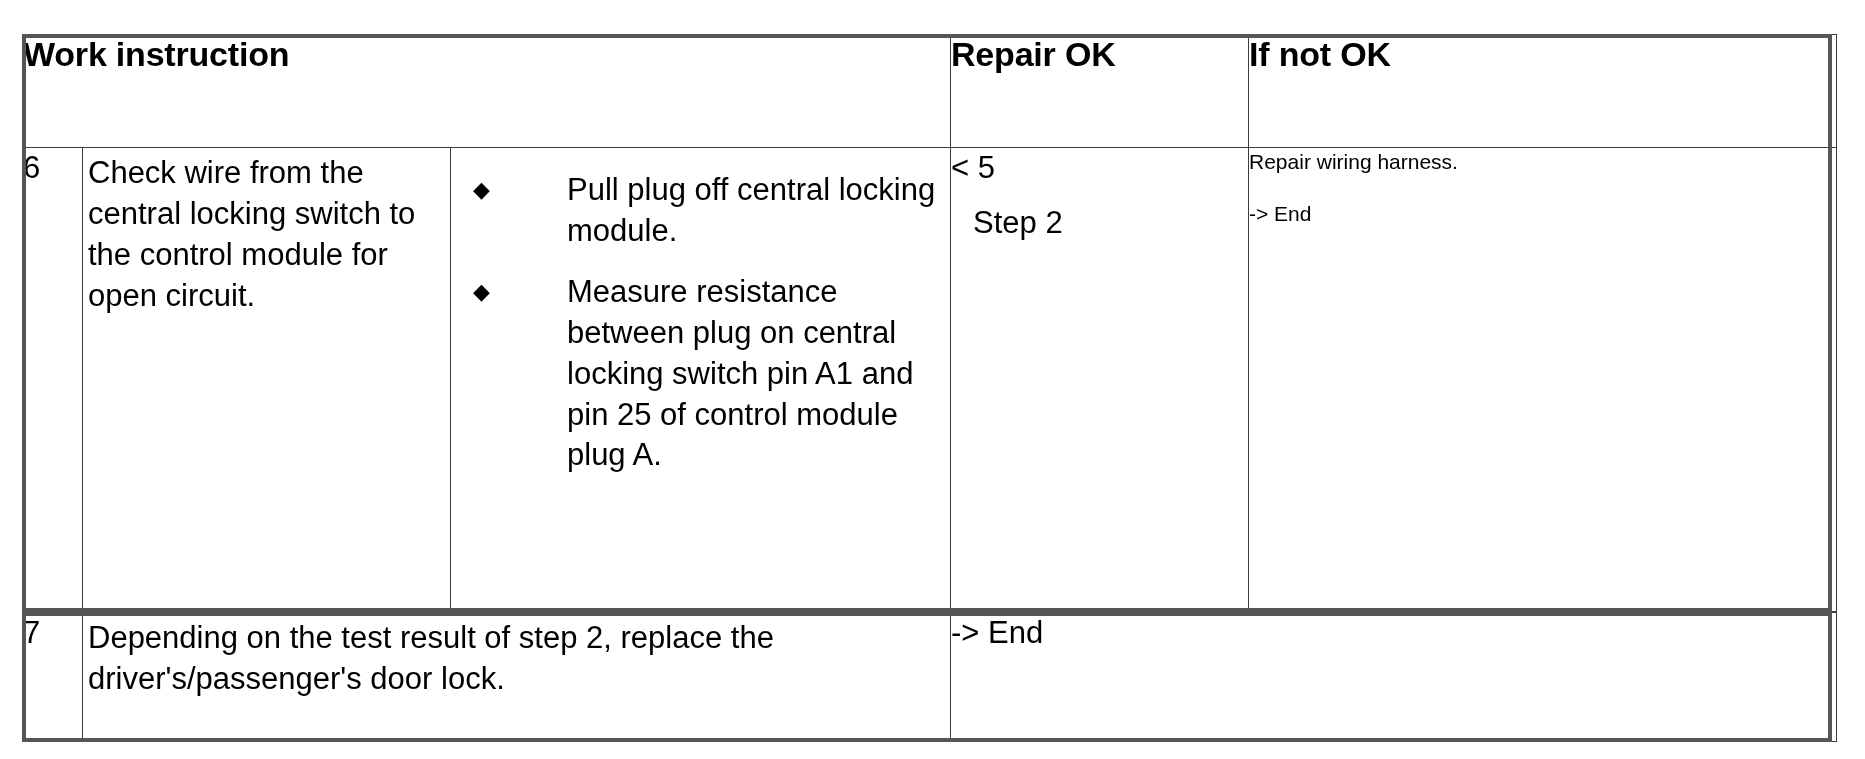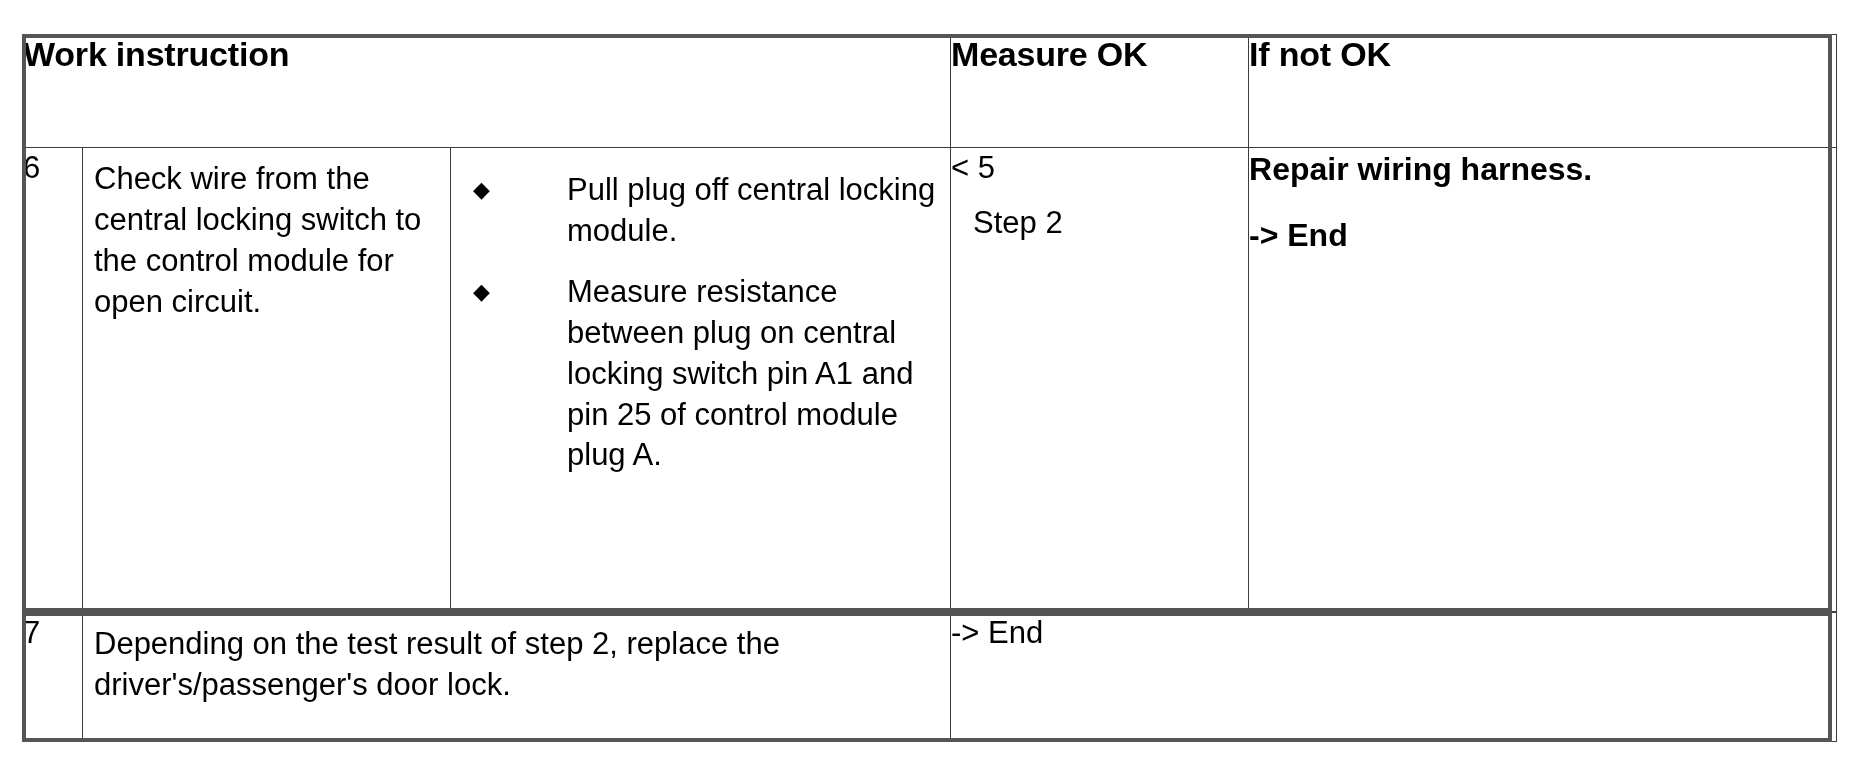--- a/index.html
+++ b/index.html
@@ -83,21 +83,21 @@
   .num-cell {
     padding: 22px 0 0 13px;
     font-size: 31px;
     line-height: 1.3;
   }
   .txt-cell {
     padding: 22px 16px 18px 22px;
     font-size: 31px;
     line-height: 1.32;
   }
-  .txt-cell p { margin: 11px; }
+  .txt-cell p { margin: 5px; }
 
   
   ul.bullets {
     list-style: none;
     margin: 0;
     padding: 22px 10px 18px 22px;
     font-size: 31px;
     line-height: 1.32;
   }
   ul.bullets > li {
@@ -117,23 +117,22 @@
   .disp-cell {
     padding: 22px 14px 18px 22px;
     font-size: 31px;
     line-height: 1.32;
   }
   .disp-line-indent { padding-left: 22px; }
   .gap-line { height: 14px; }
 
   .notok-cell {
     padding: 22px 14px 18px 22px;
-    font-size: 32px;
-    line-height: 1.32;
-    font-weight: bold;
+    font-size: 21px;
+    line-height: 1.32;
   }
   .notok-cell .spaced { margin-top: 24px; }
 
   .row6 td { height: 430px; }
   .row7 td { height: 122px; }
 </style>
 </head>
 <body>
 
 <div class="page">
@@ -142,21 +141,21 @@
     <colgroup>
       <col class="c-num">
       <col class="c-task">
       <col class="c-steps">
       <col class="c-disp">
       <col class="c-notok">
     </colgroup>
     <tbody>
       <tr class="hdr-row">
         <td class="hdr-cell" colspan="3">Work instruction</td>
-        <td class="hdr-cell">Measure OK</td>
+        <td class="hdr-cell">Repair OK</td>
         <td class="hdr-cell">If not OK</td>
       </tr>
 
       <tr class="row6">
         <td class="num-cell">6</td>
 
         <td class="txt-cell">
           <p>Check wire from the central locking switch to the control module for open circuit.</p>
         </td>
 

